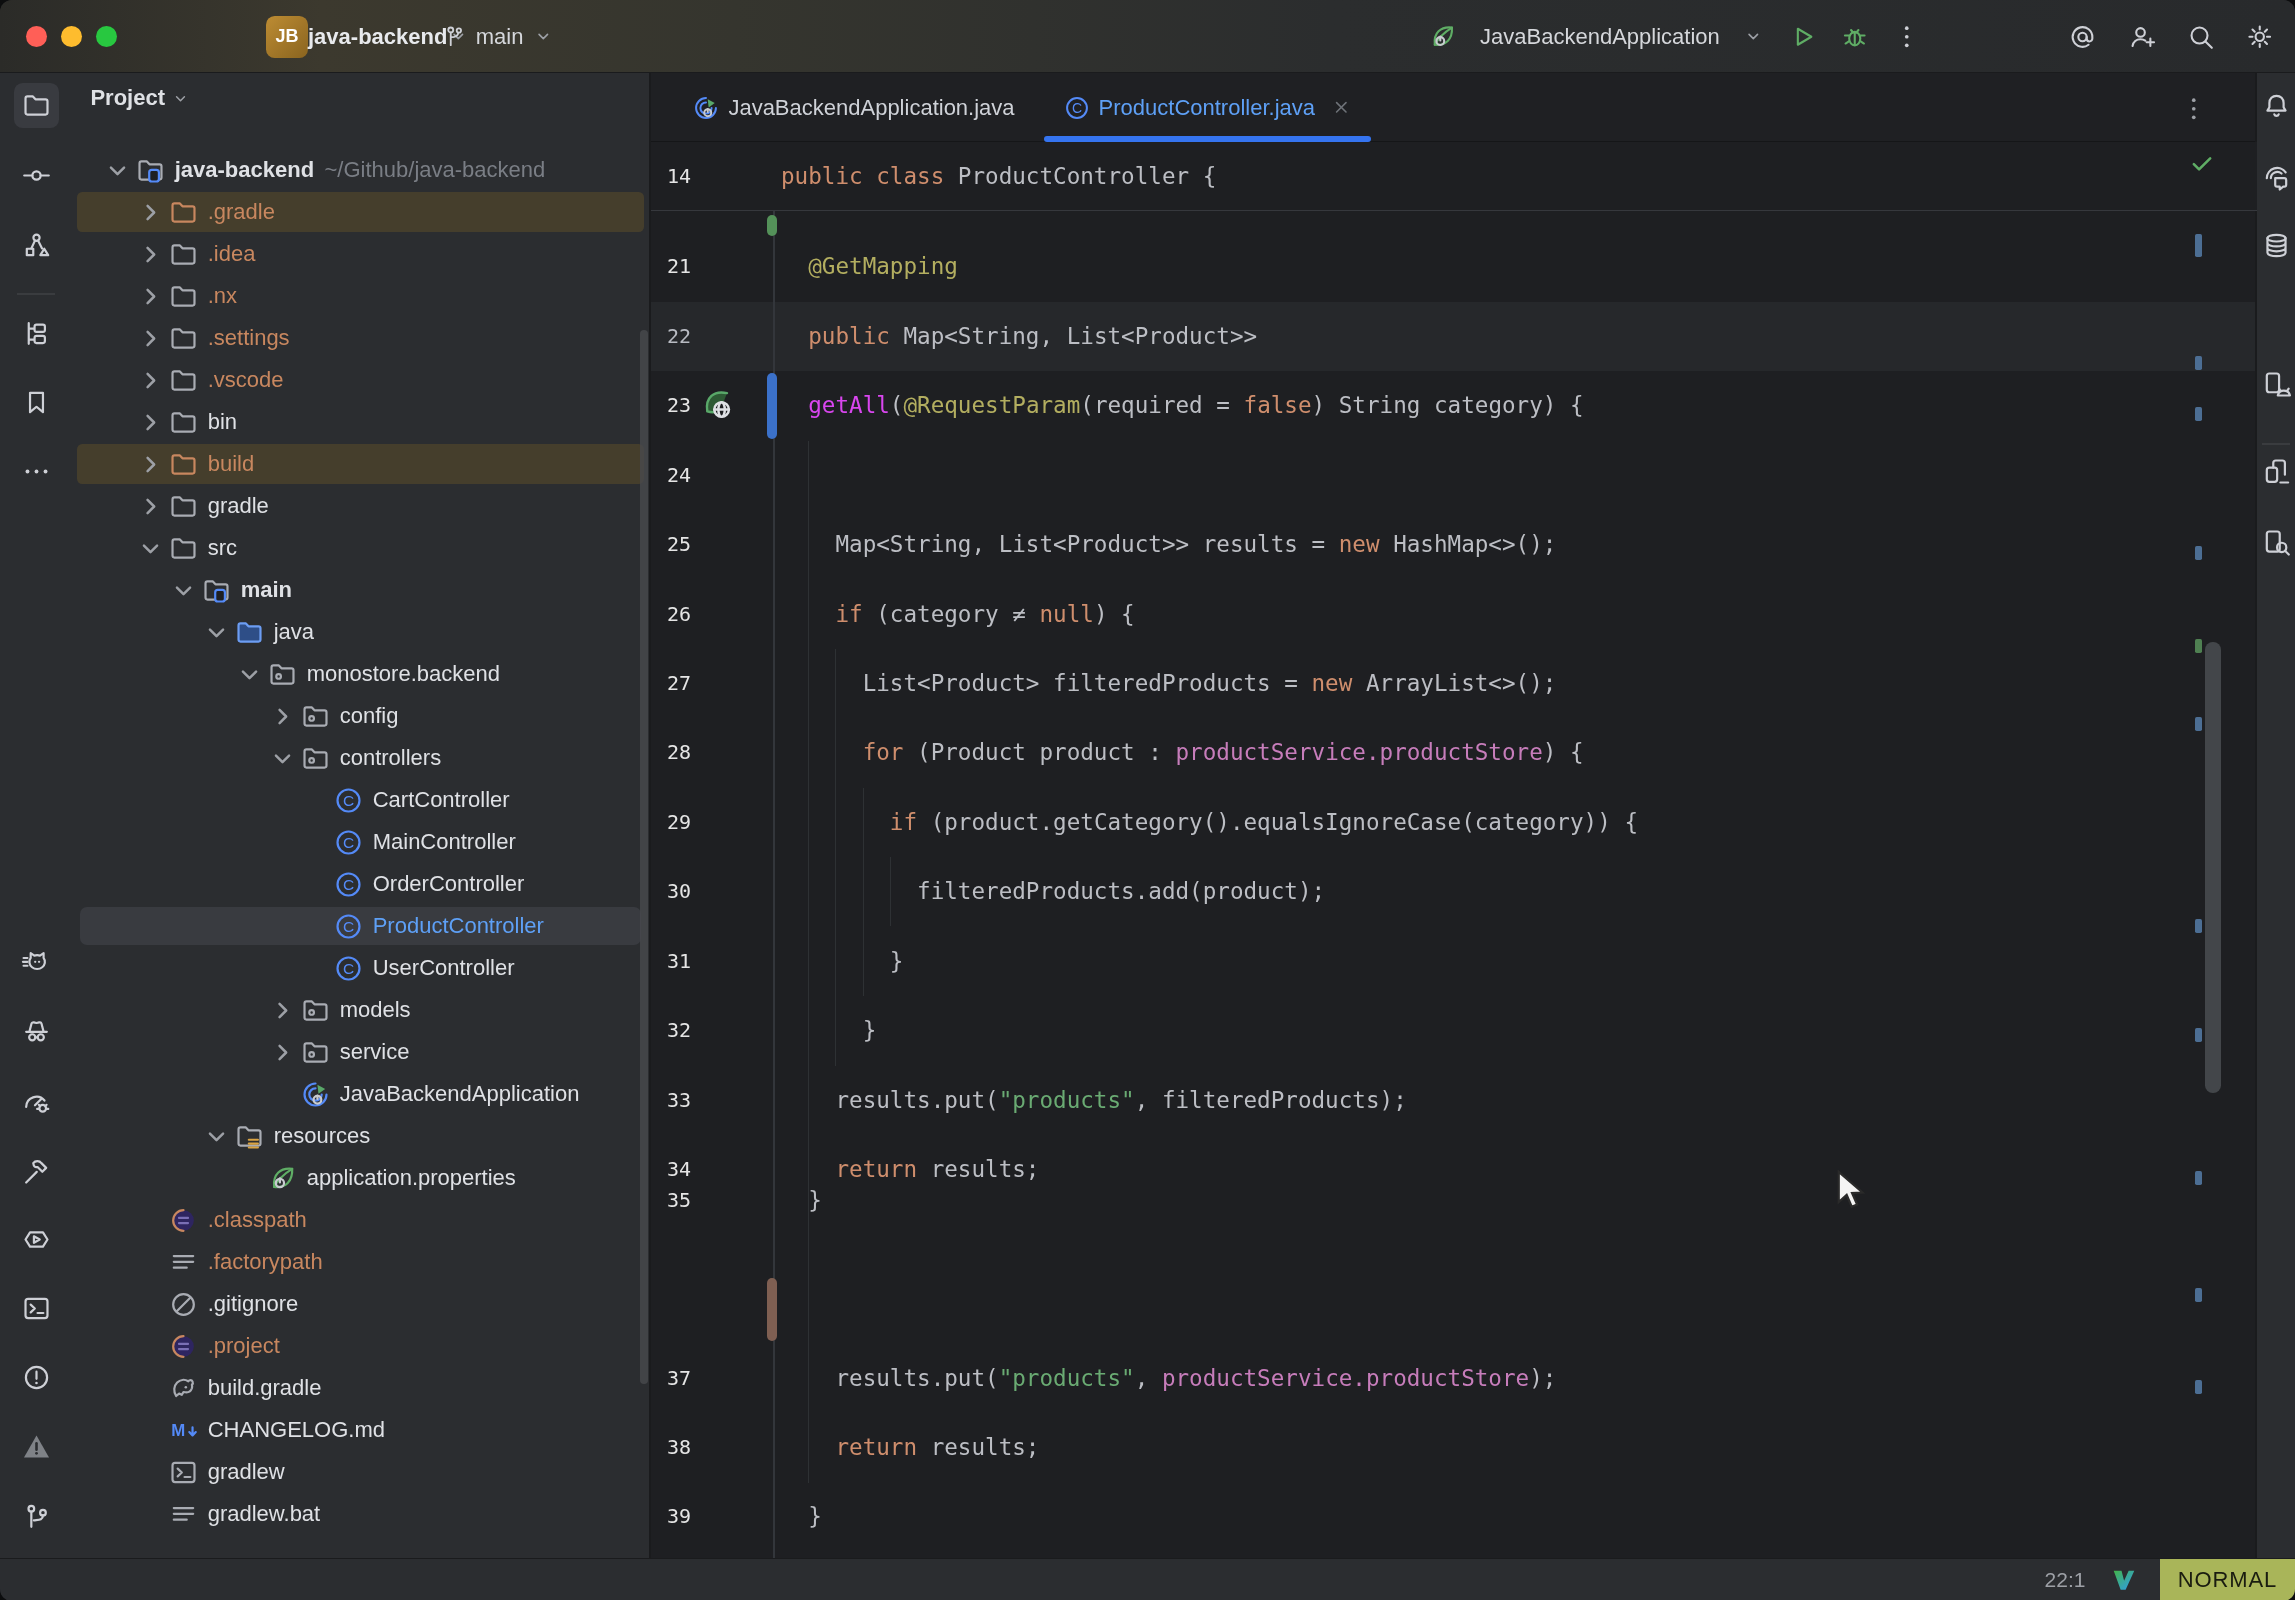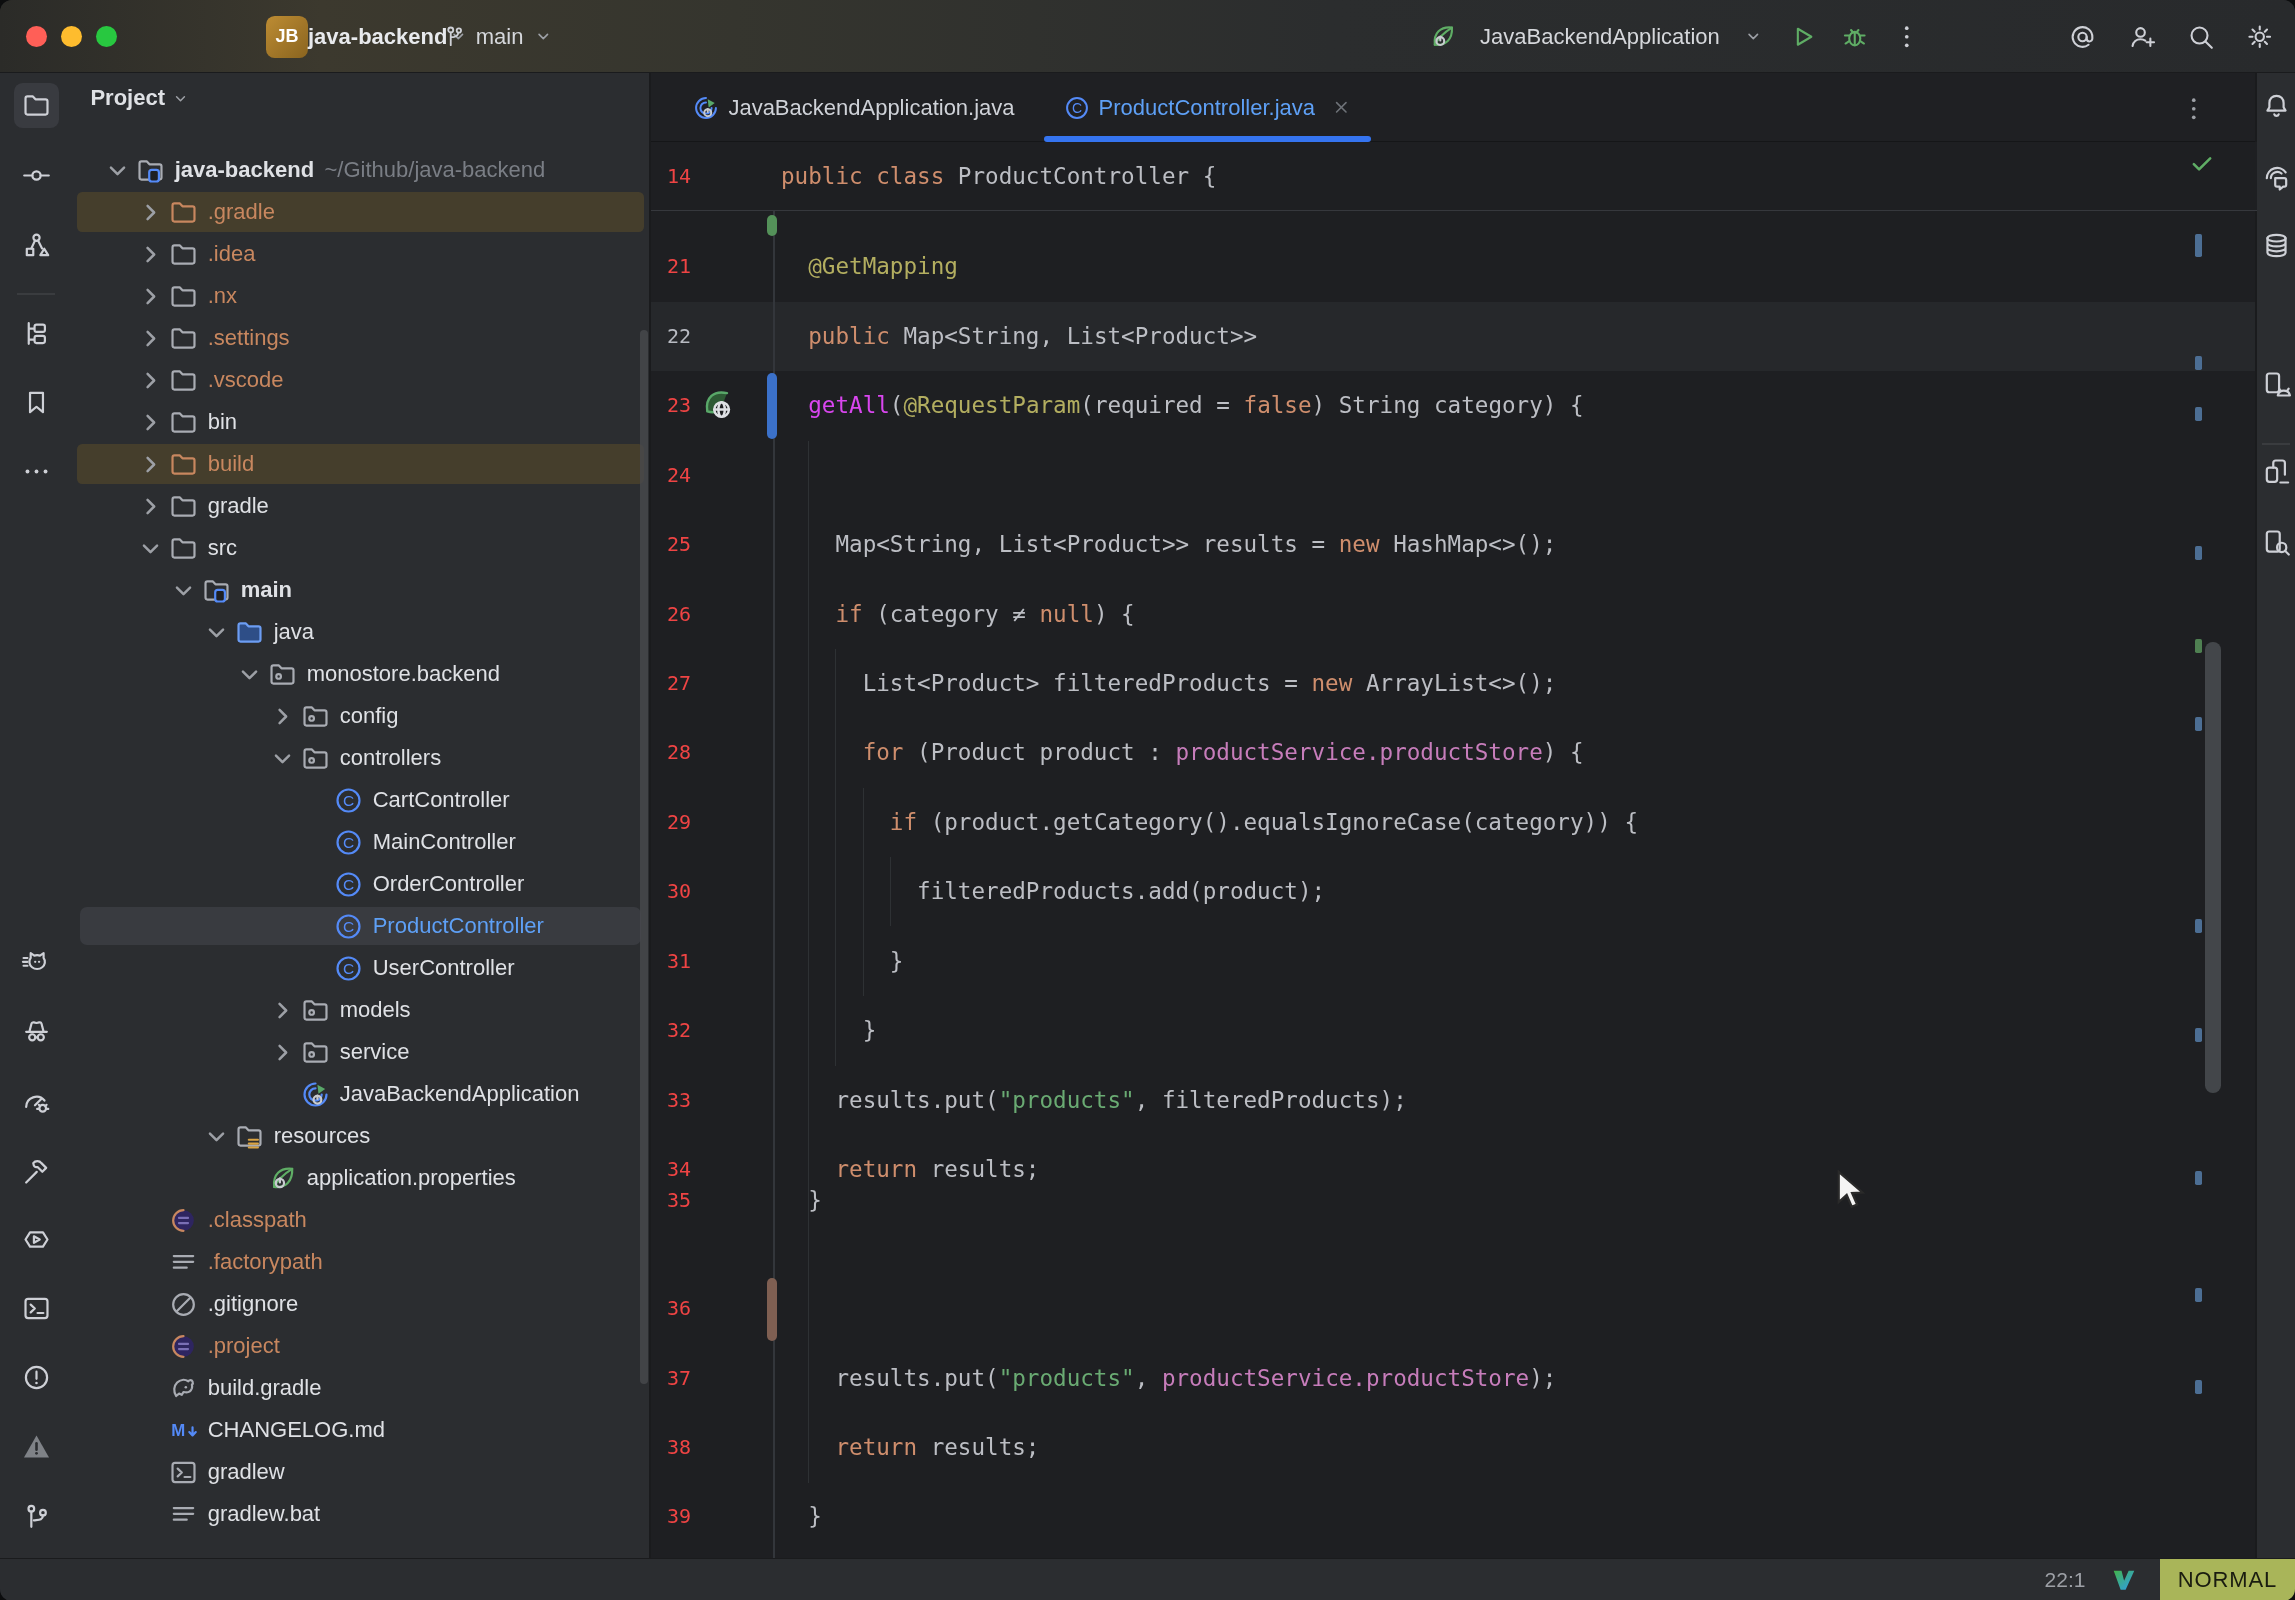--- a/index.html
+++ b/index.html
@@ -44,21 +44,21 @@
   .editor-area{position:absolute;left:651px;top:0;width:1606px;height:100%;background:#1E1F22;}
   .tabbar{position:absolute;left:0;top:0;width:100%;height:69px;background:#1F2023;border-bottom:0.9px solid #151618;}
   .tabs{position:absolute;left:17.4px;top:0;height:69px;display:flex;}
   .tab{position:relative;height:69px;display:flex;align-items:center;gap:8px;padding:0 24px;font-size:22px;color:#CFD2D8;}
   .tab.active{color:#5EA0F6;}
   .tab.active::after{content:"";position:absolute;left:5.2px;right:5.2px;bottom:0;height:6px;border-radius:3.5px;background:#3574F0;}
   .tab .ticon{width:28px;height:28px;flex:none;}
   .tab .close{width:22.6px;height:22.6px;color:#6E7278;margin-left:7px;}
   .editor{position:absolute;left:0;top:69px;right:0;bottom:0;background:#1E1F22;overflow:hidden;}
   .codeline{position:absolute;left:0;right:0;height:69px;font-family:"DejaVu Sans Mono",monospace;font-size:22.6px;line-height:69px;white-space:pre;}
-  .codeline .num{position:absolute;left:0;top:0;width:40px;text-align:right;font-size:20px;color:#ef4444;font-family:"DejaVu Sans Mono",monospace;}
+  .codeline .num{position:absolute;left:0;top:0;width:40px;text-align:right;font-size:20px;color:#e5e5e5;font-family:"DejaVu Sans Mono",monospace;}
   .codeline .num.cur{color:#B8BBC2;}
   .codeline .code{position:absolute;left:130px;top:0;}
   .curline{position:absolute;left:0;right:0;height:69px;background:#26282B;}
   .sticky{position:absolute;left:0;top:0;right:0;height:69px;background:#1E1F22;border-bottom:1.7px solid #36383D;z-index:5;}
   .gutterline{position:absolute;left:122px;top:0;bottom:0;width:1.7px;background:#33363B;}
   .tk-kw{color:#CF8E6D;} .tk-def{color:#BCBEC4;} .tk-str{color:#6AAB73;} .tk-field{color:#C77DBB;}
   .tk-method{color:#d946ef;} .tk-ann{color:#B3AE60;}
   .chg{position:absolute;left:116px;width:9.6px;border-radius:5.2px;z-index:4;}
   .guide{position:absolute;width:0.9px;background:#2E3134;}
   .stripe-mark{position:absolute;left:1544px;width:7px;border-radius:1.7px;}
@@ -799,21 +799,20 @@
           <div class="codeline" style="top: 438px;"><span class="num">26</span><span class="code"><span>    </span><span class="tk-kw">if</span><span class="tk-def"> (category ≠ </span><span class="tk-kw">null</span><span class="tk-def">) {</span></span></div>
           <div class="codeline" style="top: 507px;"><span class="num">27</span><span class="code"><span>      </span><span class="tk-def">List&lt;Product&gt; filteredProducts = </span><span class="tk-kw">new</span><span class="tk-def"> ArrayList&lt;&gt;();</span></span></div>
           <div class="codeline" style="top: 576px; text-decoration: underline;"><span class="num">28</span><span class="code"><span>      </span><span class="tk-kw">for</span><span class="tk-def"> (Product product : </span><span class="tk-field">productService.productStore</span><span class="tk-def">) {</span></span></div>
           <div class="codeline" style="top: 646px;"><span class="num">29</span><span class="code"><span>        </span><span class="tk-kw">if</span><span class="tk-def"> (product.getCategory().equalsIgnoreCase(category)) {</span></span></div>
           <div class="codeline" style="top: 715px;"><span class="num">30</span><span class="code"><span>          </span><span class="tk-def">filteredProducts.add(product);</span></span></div>
           <div class="codeline" style="top: 785px;"><span class="num">31</span><span class="code"><span>        </span><span class="tk-def">}</span></span></div>
           <div class="codeline" style="top: 854px;"><span class="num">32</span><span class="code"><span>      </span><span class="tk-def">}</span></span></div>
           <div class="codeline" style="top: 924px;"><span class="num">33</span><span class="code"><span>    </span><span class="tk-def">results.put(</span><span class="tk-str">"products"</span><span class="tk-def">, filteredProducts);</span></span></div>
           <div class="codeline" style="top: 993px;"><span class="num">34</span><span class="code"><span>    </span><span class="tk-kw">return</span><span class="tk-def"> results;</span></span></div>
           <div class="codeline" style="top: 1024px;"><span class="num">35</span><span class="code"><span>  </span><span class="tk-def">}</span></span></div>
-          <div class="codeline" style="top: 1132px;"><span class="num">36</span><span class="code"></span></div>
           <div class="codeline" style="top: 1202px;"><span class="num">37</span><span class="code"><span>    </span><span class="tk-def">results.put(</span><span class="tk-str">"products"</span><span class="tk-def">, </span><span class="tk-field">productService.productStore</span><span class="tk-def">);</span></span></div>
           <div class="codeline" style="top: 1271px;"><span class="num">38</span><span class="code"><span>    </span><span class="tk-kw">return</span><span class="tk-def"> results;</span></span></div>
           <div class="codeline" style="top: 1340px;"><span class="num">39</span><span class="code"><span>  </span><span class="tk-def">}</span></span></div>
           <div class="chg" style="top: 73px; height: 21px; background: rgb(84, 145, 89);"></div>
           <div class="chg" style="top: 231px; height: 66px; background: rgb(59, 113, 202);"></div>
           <div class="chg" style="top: 1136px; height: 63px; background: rgb(127, 95, 82);"></div>
           <div class="sticky">
             <div class="codeline" style="top: 0px;"><span class="num">14</span><span class="code"><span class="tk-kw">public class</span><span class="tk-def"> ProductController {</span></span></div>
           </div>
           <span style="position: absolute; left: 1537px; top: 7px; width: 28px; height: 28px; z-index: 6;">

